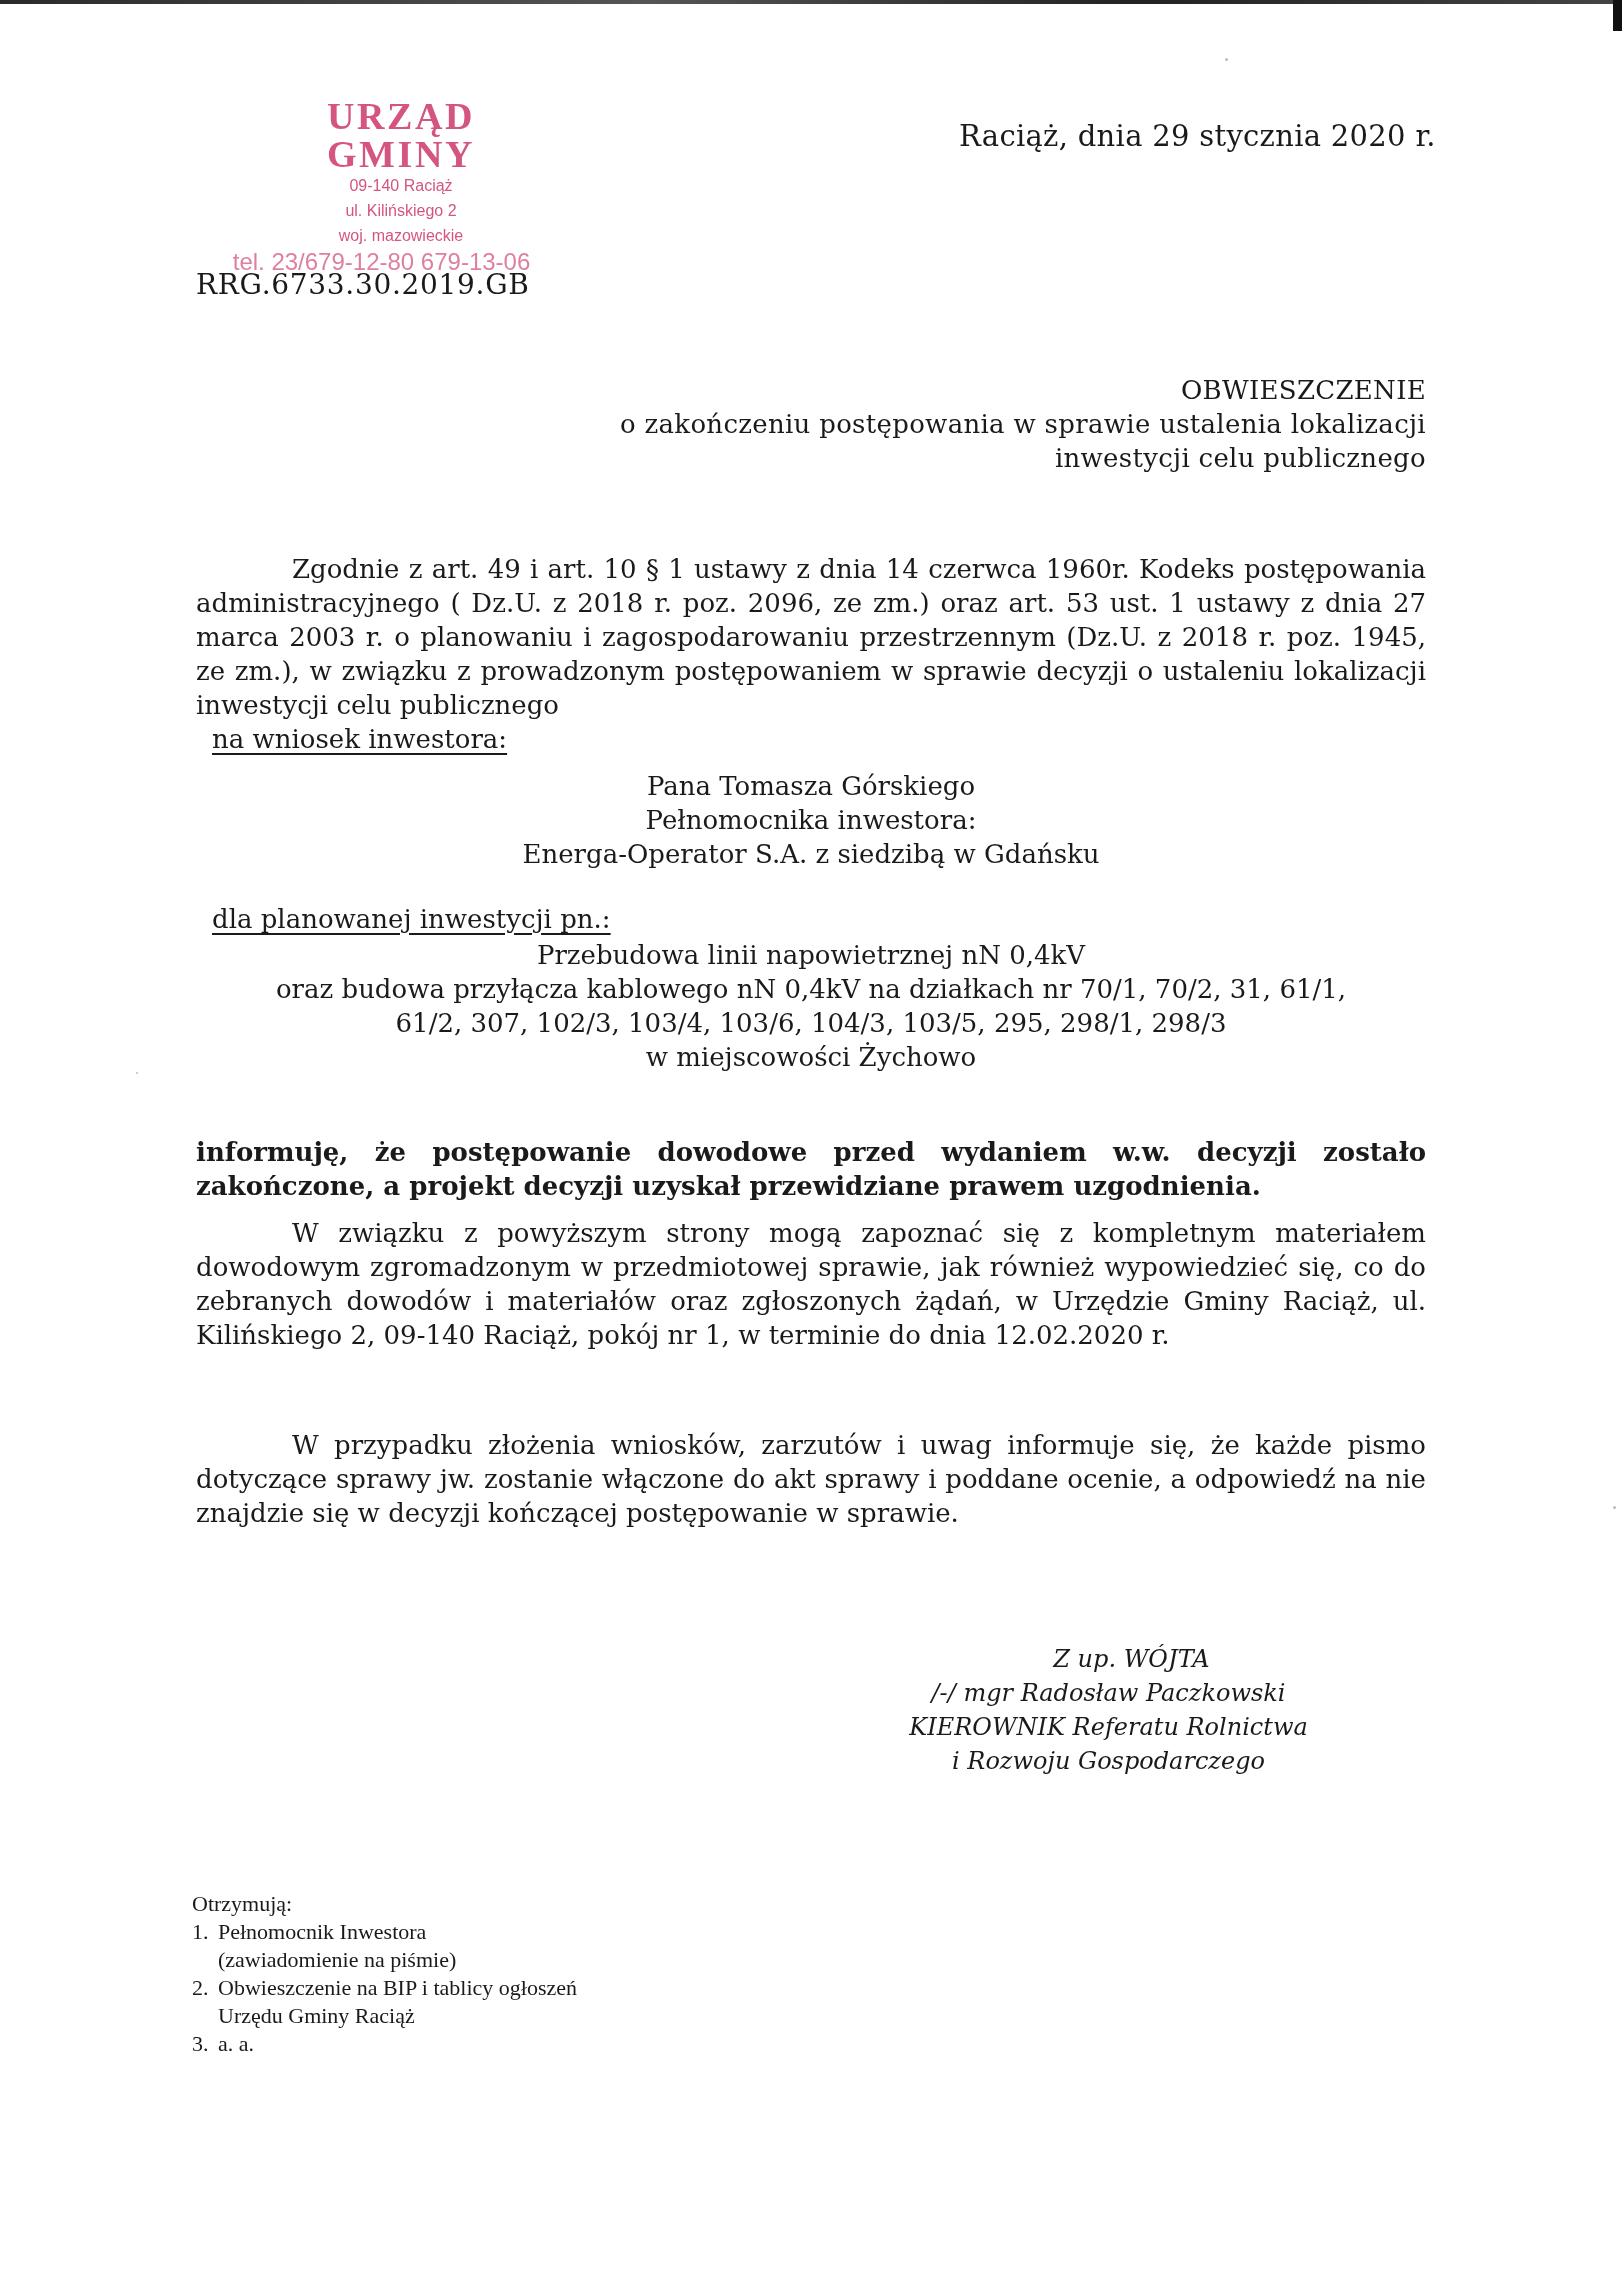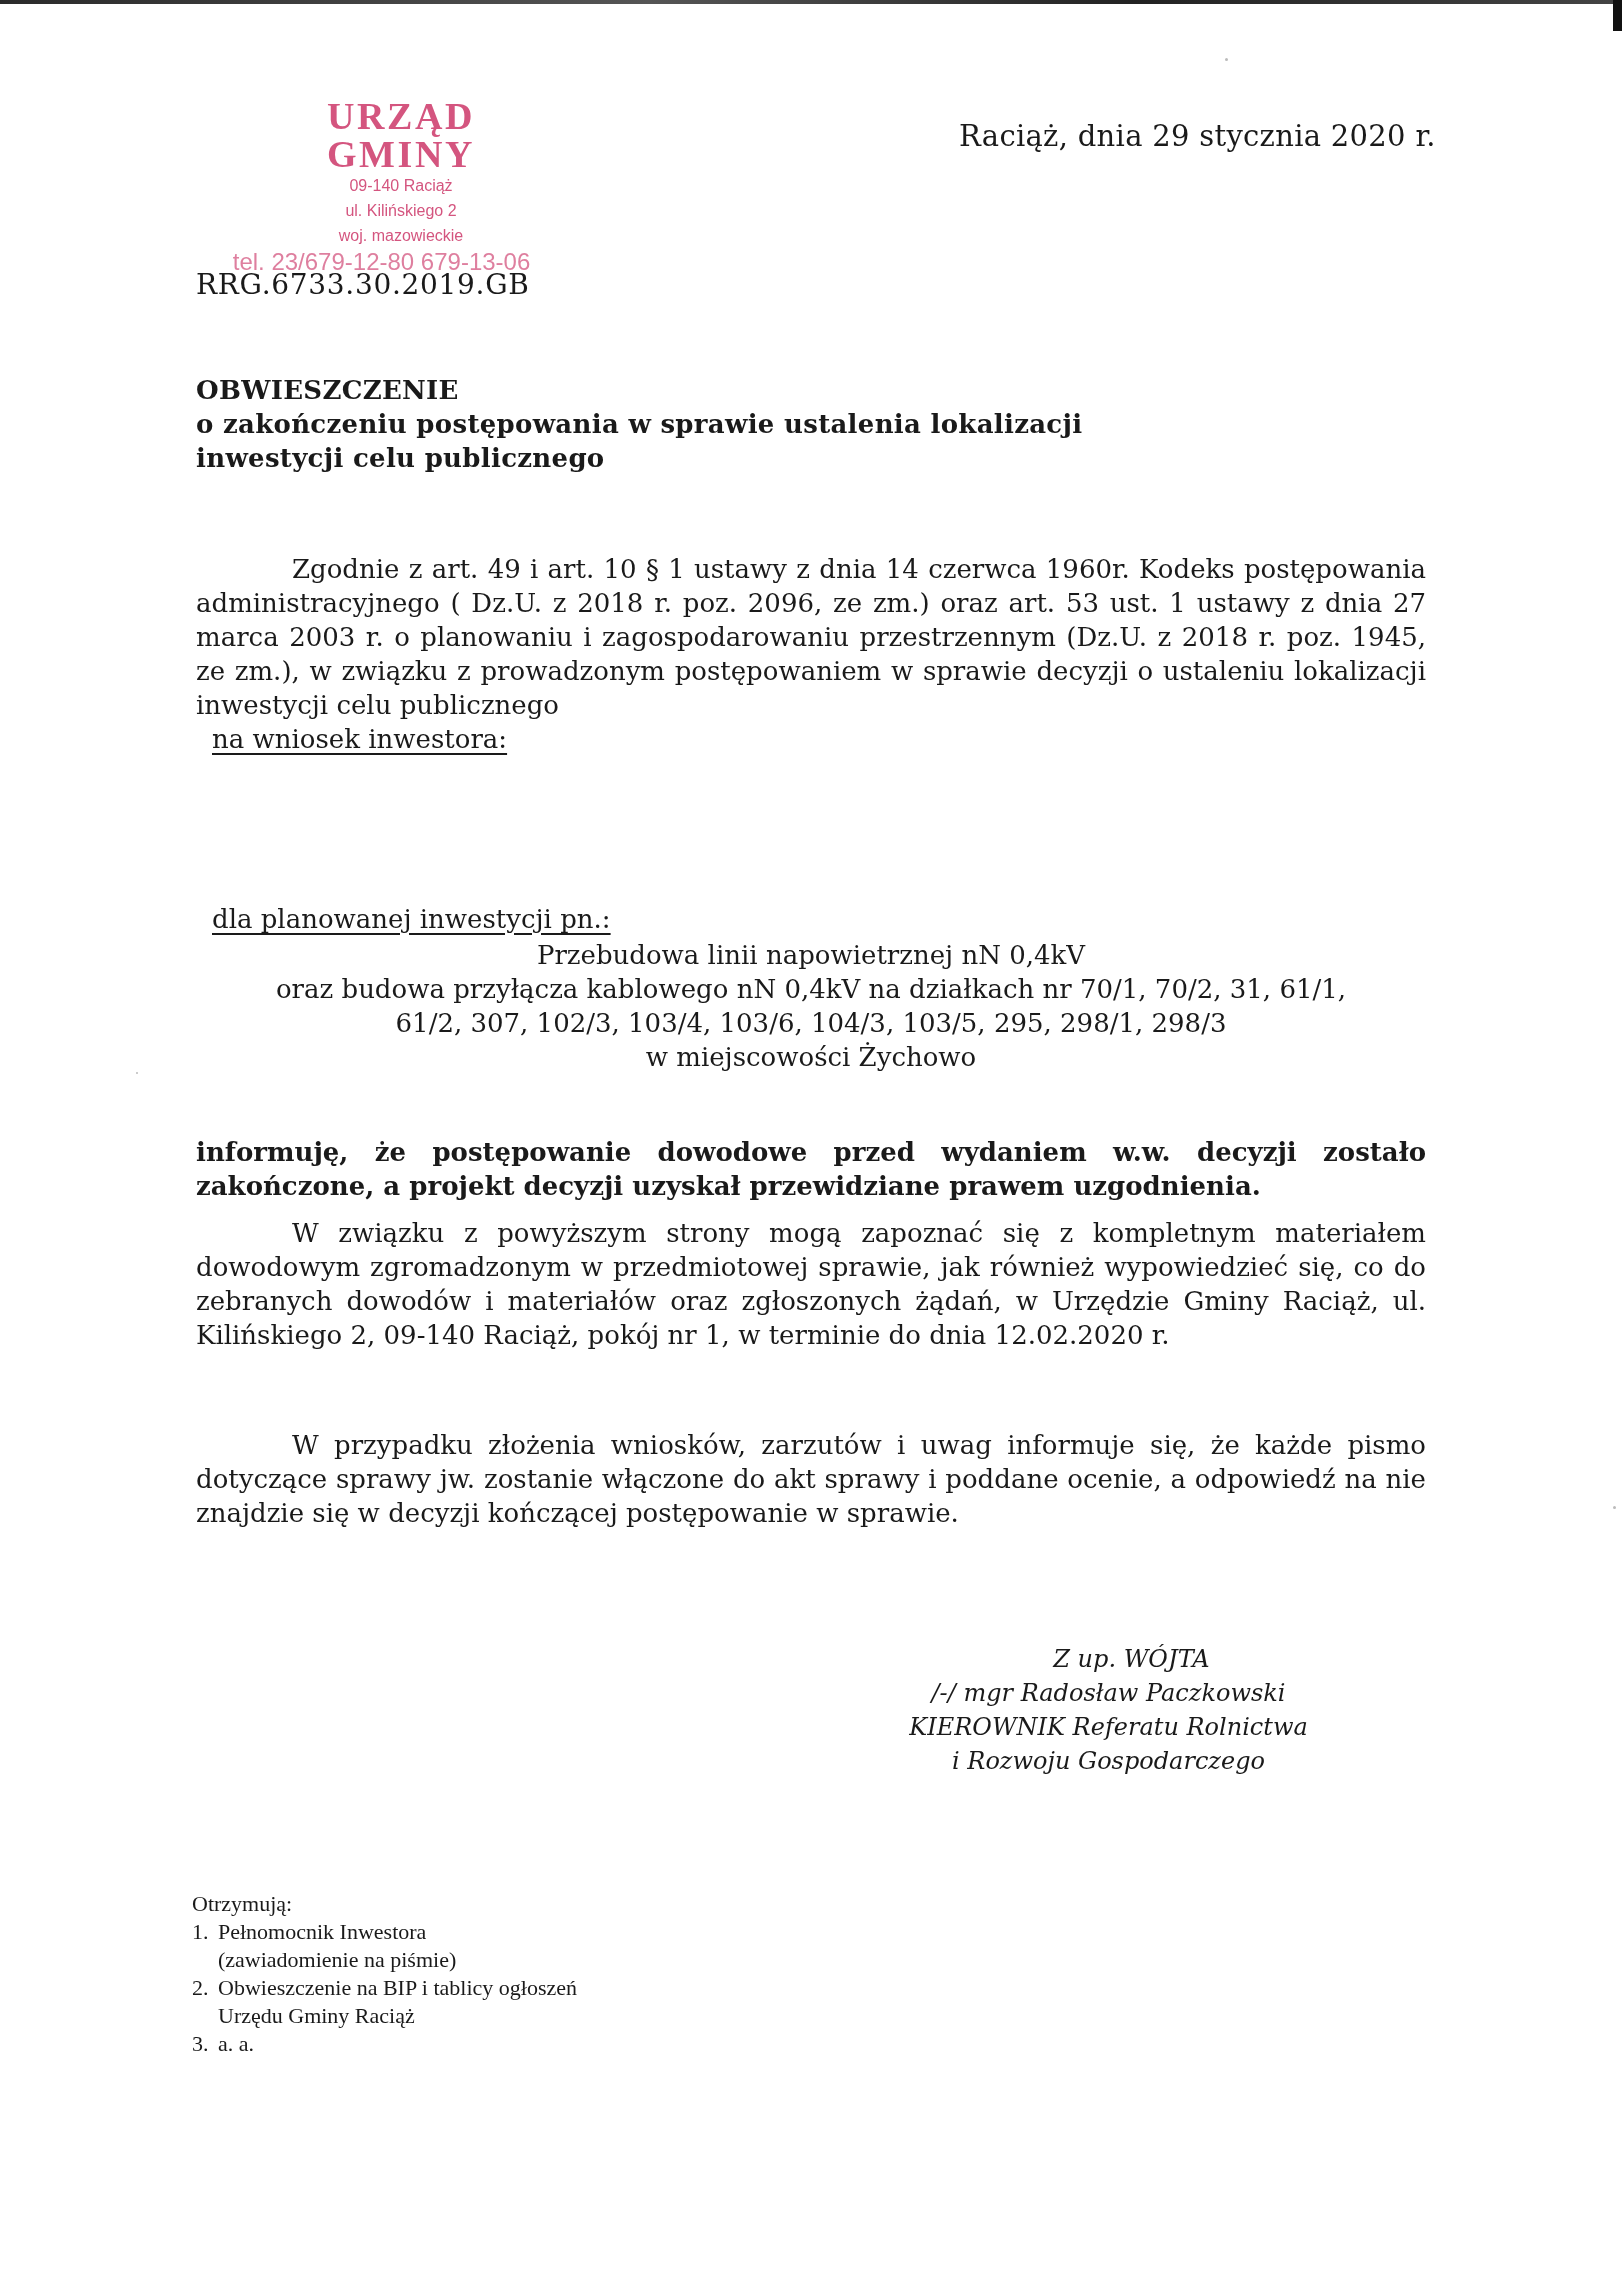--- a/index.html
+++ b/index.html
@@ -14,22 +14,22 @@
            color: #d4557f; line-height: 1; }
   .stamp .s-title { font-family: "Liberation Serif", serif; font-weight: bold; font-size: 38px;
                     letter-spacing: 2.6px; word-spacing: 9.2px; }
   .stamp .s-line { font-family: "Liberation Sans", sans-serif; font-size: 16px; line-height: 25px; }
   .stamp .s-tel { font-family: "Liberation Sans", sans-serif; font-size: 24px; line-height: 27.5px; opacity: .75;
                   white-space: nowrap; margin-left: -39px; }
 
   .date { position: absolute; left: 959px; top: 119px; font-size: 29px; letter-spacing: 0.3px; }
   .ref { position: absolute; left: 196px; top: 268px; font-size: 28px; letter-spacing: 0.7px; }
 
-  .heading { position: absolute; left: 196px; top: 373px; width: 1230px; text-align: left;
-             font-weight: bold; font-size: 26px; line-height: 34px; letter-spacing: 0.3px; }
+  .heading { position: absolute; left: 196px; top: 373px; width: 1230px; text-align: right;
+             font-weight: normal; font-size: 26px; line-height: 34px; letter-spacing: 0.3px; }
 
   .para { position: absolute; left: 196px; width: 1230px; font-size: 26px; line-height: 34px;
           text-align: justify; }
   .para .indent { display: inline-block; width: 96px; }
   .p1 { top: 552px; }
   .underline { text-decoration: underline; text-underline-offset: 4.6px; margin-left: 16px; }
 
   .center-block { position: absolute; left: 196px; width: 1230px; text-align: center;
                   font-size: 26px; line-height: 34px; }
   .investor { top: 769px; }
@@ -77,20 +77,25 @@
     <div>OBWIESZCZENIE</div>
     <div>o zakończeniu postępowania w sprawie ustalenia lokalizacji</div>
     <div>inwestycji celu publicznego</div>
   </div>
 
   <div class="para p1">
     <span class="indent"></span><span>Zgodnie z art. 49 i art. 10 § 1 ustawy z dnia 14 czerwca 1960r. Kodeks postępowania administracyjnego ( Dz.U. z 2018 r. poz. 2096, ze zm.) oraz art. 53 ust. 1 ustawy z dnia 27 marca 2003 r. o planowaniu i zagospodarowaniu przestrzennym (Dz.U. z 2018 r. poz. 1945, ze zm.), w związku z prowadzonym postępowaniem w sprawie decyzji o ustaleniu lokalizacji inwestycji celu publicznego</span>
     <br><span class="underline">na wniosek inwestora:</span>
   </div>
 
+  <div class="center-block investor">
+    <div>Pana Tomasza Górskiego</div>
+    <div>Pełnomocnika inwestora:</div>
+    <div>Energa-Operator S.A. z siedzibą w Gdańsku</div>
+  </div>
 
   <div class="investment-label underline">dla planowanej inwestycji pn.:</div>
   <div class="center-block investment">
     <div>Przebudowa linii napowietrznej nN 0,4kV</div>
     <div>oraz budowa przyłącza kablowego nN 0,4kV na działkach nr 70/1, 70/2, 31, 61/1,</div>
     <div>61/2, 307, 102/3, 103/4, 103/6, 104/3, 103/5, 295, 298/1, 298/3</div>
     <div>w miejscowości Żychowo</div>
   </div>
 
   <div class="bold-para">informuję, że postępowanie dowodowe przed wydaniem w.w. decyzji zostało zakończone, a projekt decyzji uzyskał przewidziane prawem uzgodnienia.</div>

